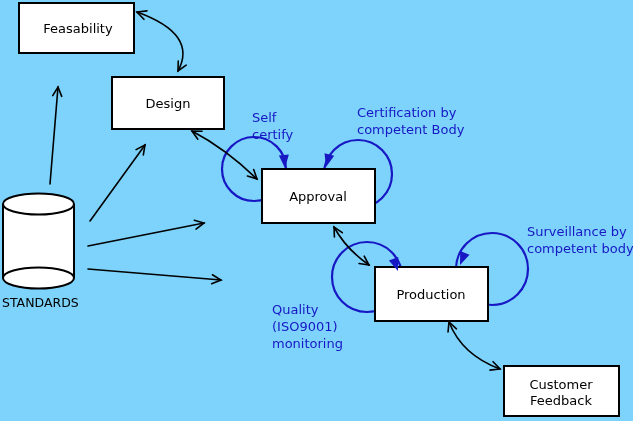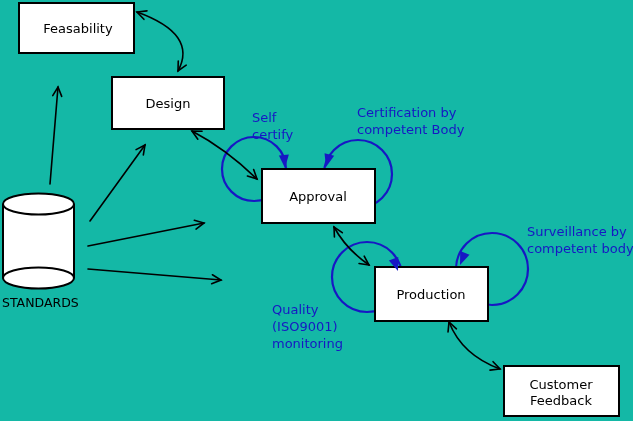--- a/index.html
+++ b/index.html
@@ -1,16 +1,16 @@
 <!DOCTYPE html>
 <html><head>
 <meta charset="utf-8">
 <style>
   html,body{margin:0;padding:0;background:#ffffff;}
-  .stage{position:relative;width:633px;height:421px;background:#14b8a6;overflow:hidden;
+  .stage{position:relative;width:633px;height:421px;background:#7dd3fc;overflow:hidden;
          font-family:"DejaVu Sans","Liberation Sans",sans-serif;}
   svg{display:block;}
   .box{fill:#ffffff;stroke:#000000;stroke-width:2;}
   .node-label{font-family:"DejaVu Sans","Liberation Sans",sans-serif;font-size:13px;fill:#000000;
               text-anchor:middle;}
   .standards-label{font-family:"DejaVu Sans","Liberation Sans",sans-serif;font-size:12.5px;fill:#000000;}
   .blue-label{font-family:"DejaVu Sans","Liberation Sans",sans-serif;font-size:13px;fill:#1717c4;}
   .arrow{fill:none;stroke:#000000;stroke-width:1.6;stroke-linecap:round;}
   .ah{fill:none;stroke:#000000;stroke-width:1.6;stroke-linejoin:miter;stroke-linecap:round;}
   .loop{fill:none;stroke:#1717c4;stroke-width:2.2;}

